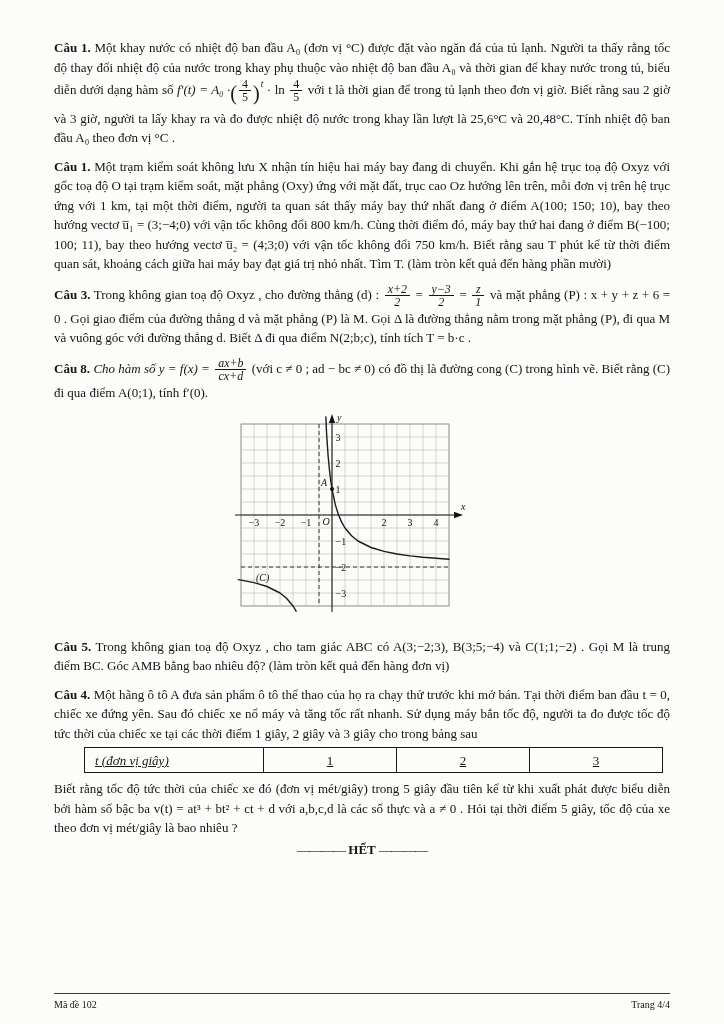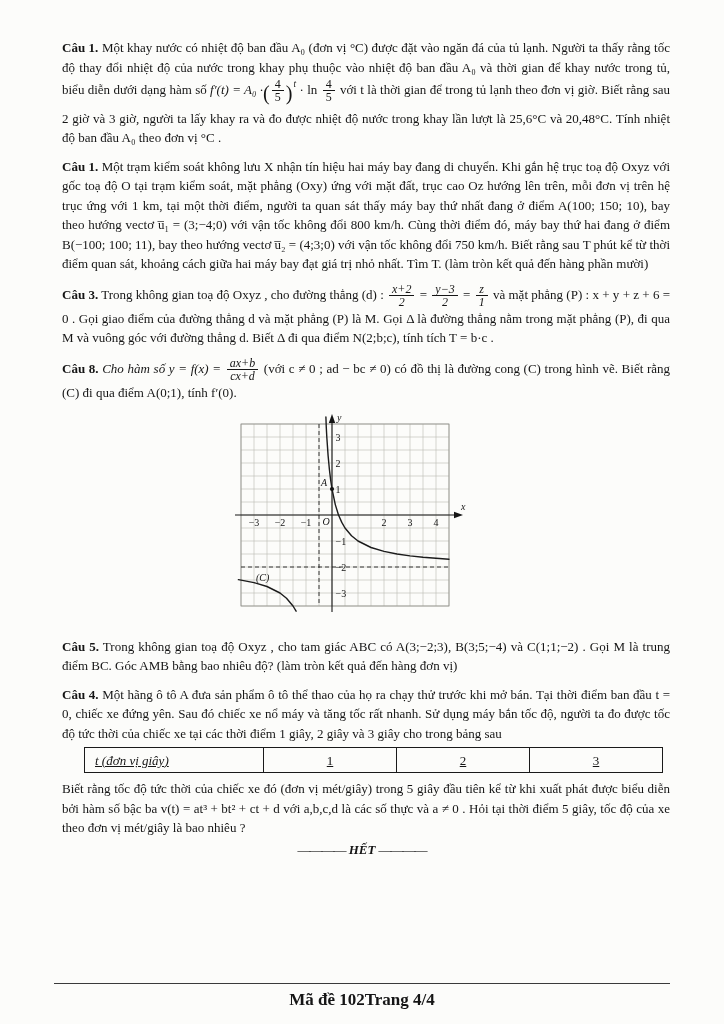--- a/index.html
+++ b/index.html
@@ -5,41 +5,41 @@
   html,body{margin:0;padding:0;}
   body{
     width:724px;height:1024px;
     background:#fcfcfa;color:#151515;
     font-family:"Liberation Serif", serif;
     font-size:13px;line-height:1.5;
     position:relative;box-sizing:border-box;
     padding:38px 54px 0 54px;
     overflow:hidden;
   }
-  p.q{margin:0 0 9px 8px;text-align:justify;}
+  p.q{margin:0 0 9px 0;text-align:justify;}
   .qlabel{font-weight:bold;}
   .frac{display:inline-block;vertical-align:-0.62em;text-align:center;line-height:1.05;font-size:0.92em;margin:0 2px;}
   .frac .num{display:block;border-bottom:1px solid #151515;padding:0 3px;}
   .frac .den{display:block;padding:0 3px;}
   .bigp{font-size:1.55em;vertical-align:-0.32em;}
   sup.exp{font-size:0.72em;vertical-align:0.75em;margin-left:1px;font-style:italic;}
   .mathvar{font-style:italic;}
   .figure{margin:2px 0 8px 168px;}
   table.data-table{border-collapse:collapse;margin:4px 0 6px 30px;font-size:13px;text-decoration:underline;}
   table.data-table td{border:1px solid #1a1a1a;padding:2px 10px;height:20px;}
   table.data-table td.head{width:158px;text-align:left;}
   table.data-table td.val{width:112px;text-align:center;}
   .end-line{text-align:center;margin:2px 0 0 0;}
   .end-line .hetdash{letter-spacing:-1px;}
-  .end-line b{font-style:italic;text-align:center;}
+  .end-line b{text-align:center;}
   .page-footer{
     position:absolute;left:54px;right:54px;bottom:12px;
     border-top:1.2px solid #3a3a3a;padding-top:3px;
-    display:flex;justify-content:center;
-    font-weight:bold;font-size:17px;
+    display:flex;justify-content:space-between;
+    font-weight:normal;font-size:10px;
   }
   svg text{font-family:"Liberation Serif", serif;font-size:10px;fill:#151515;}
   svg text.it{font-style:italic;}
 </style>
 </head>
 <body>
 
 <p class="q">
   <b class="qlabel">Câu 1.</b>
   <span>Một khay nước có nhiệt độ ban đầu A₀ (đơn vị °C) được đặt vào ngăn đá của tủ lạnh. Người ta thấy rằng tốc độ thay đổi nhiệt độ của nước trong khay phụ thuộc vào nhiệt độ ban đầu A₀ và thời gian để khay nước trong tủ, biểu diễn dưới dạng hàm số</span>

